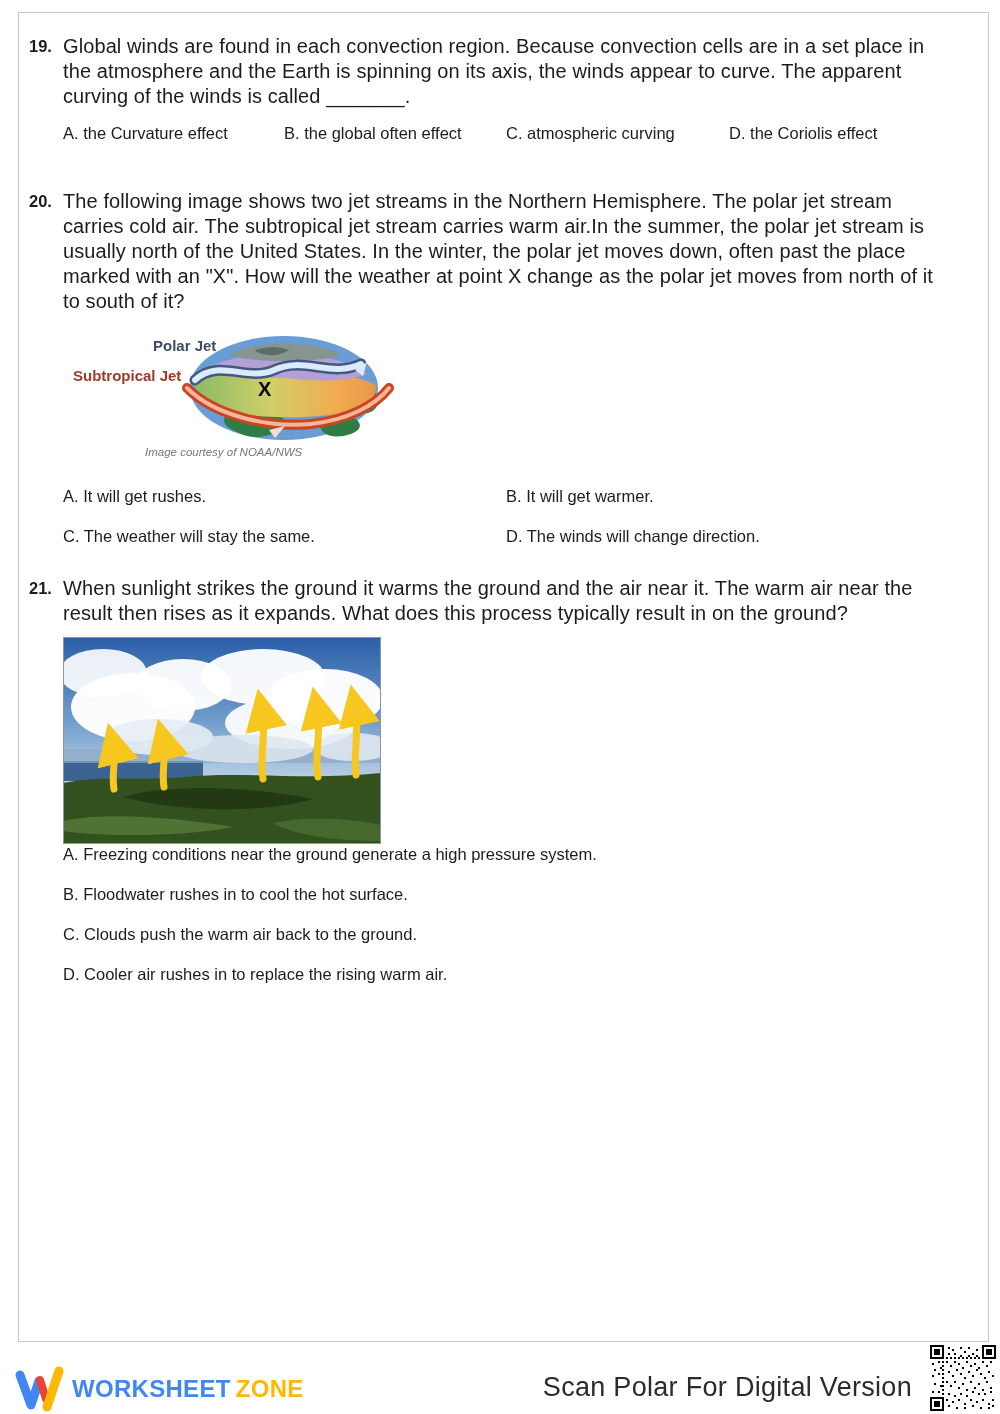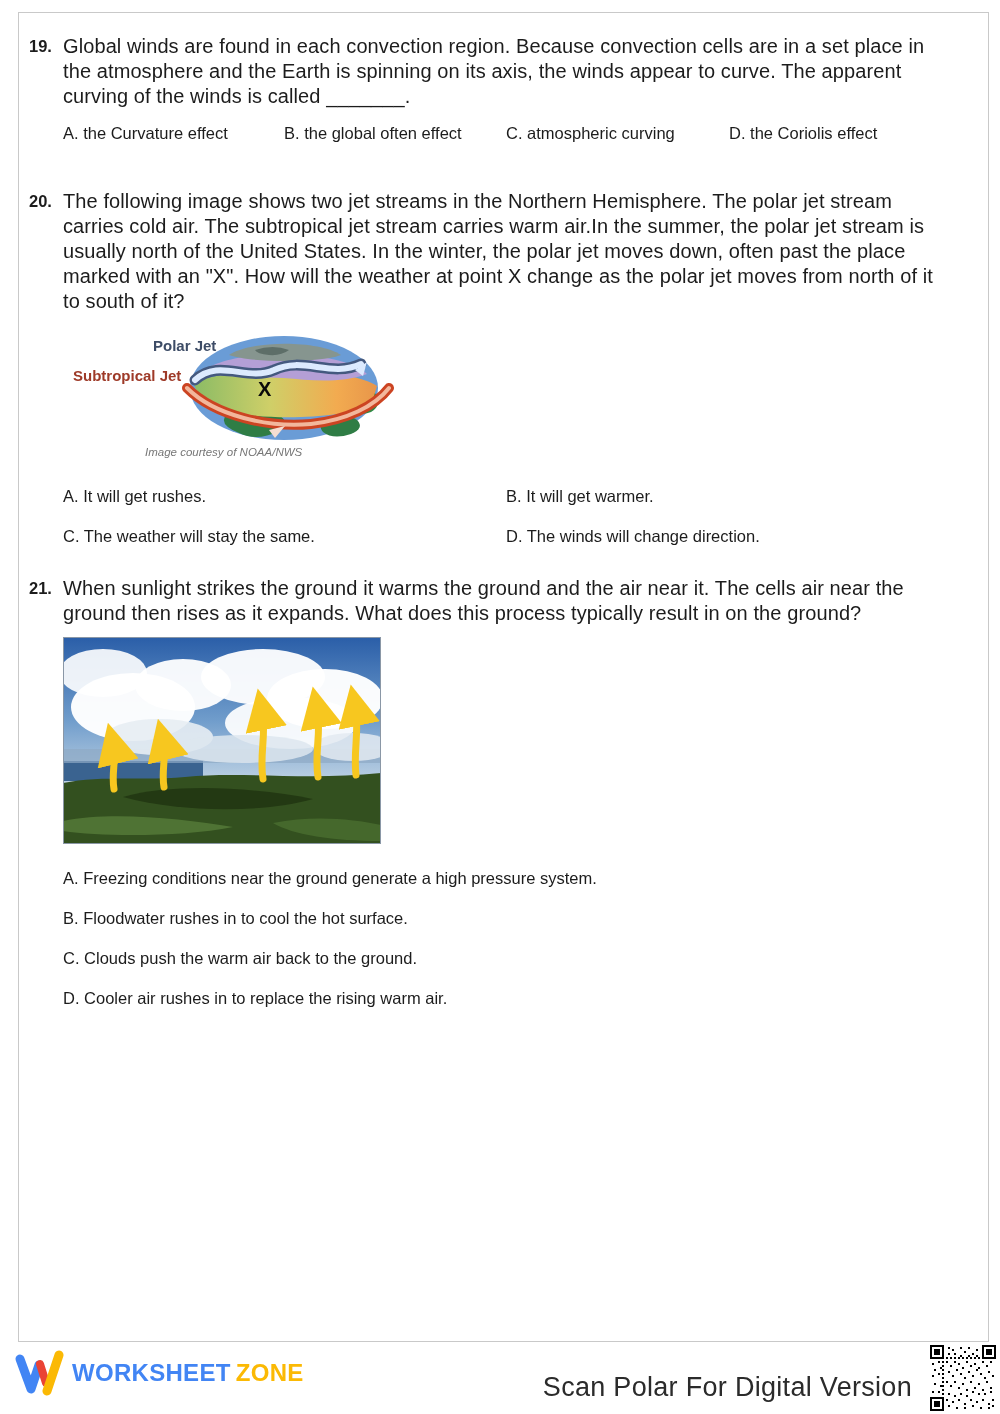--- a/index.html
+++ b/index.html
@@ -20,24 +20,24 @@
   .q19-options span{position:absolute;top:0;white-space:nowrap;}
   .q19-options span:nth-child(1){left:0;}
   .q19-options span:nth-child(2){left:221px;}
   .q19-options span:nth-child(3){left:443px;}
   .q19-options span:nth-child(4){left:666px;}
   .q20{margin-top:44px;}
   .jet-figure{margin:16px 0 0 6px;display:block;}
   .q20-options{display:grid;grid-template-columns:443px auto;row-gap:19px;margin-top:24px;font-size:16.5px;line-height:21px;}
   .q21{margin-top:29px;}
   .cloud-figure{margin-top:11px;display:block;}
-  .q21-options{margin-top:24px;font-size:16.5px;}
+  .q21-options{font-size:16.5px;}
   .q21-options p{margin:0 0 19px 0;line-height:21px;}
   .footer{position:absolute;left:0;bottom:0;width:1000px;height:74px;}
-  .logo-wrap{position:absolute;left:14px;bottom:18px;display:flex;align-items:center;}
+  .logo-wrap{position:absolute;left:14px;bottom:2px;display:flex;align-items:center;}
   .brand-text{font-size:24px;font-weight:bold;letter-spacing:.3px;margin-left:8px;white-space:nowrap;}
   .brand-worksheet{color:#4285f4;}
   .brand-zone{color:#fbb904;margin-left:5px;}
   .scan-text{
     position:absolute;right:88px;bottom:11px;font-size:27px;color:#2b2b2b;
     letter-spacing:.3px;font-weight:500;white-space:nowrap;
   }
   .qr-wrap{position:absolute;right:4px;bottom:3px;width:66px;height:68px;background:#fff;}
 </style>
 </head>
@@ -108,21 +108,21 @@
         <span>B. It will get warmer.</span>
         <span>C. The weather will stay the same.</span>
         <span>D. The winds will change direction.</span>
       </div>
     </div>
   </section>
 
   <section class="question q21">
     <div class="qnum">21.</div>
     <div class="qbody">
-      <p class="qtext">When sunlight strikes the ground it warms the ground and the air near it. The cells air near the ground then rises as it expands. What does this process typically result in on the ground?</p>
+      <p class="qtext">When sunlight strikes the ground it warms the ground and the air near it. The warm air near the result then rises as it expands. What does this process typically result in on the ground?</p>
 
       <svg class="cloud-figure" width="318" height="207" viewBox="0 0 318 207">
         <defs>
           <linearGradient id="sky" x1="0" y1="0" x2="0" y2="1">
             <stop offset="0" stop-color="#2a5ea8"></stop>
             <stop offset="0.55" stop-color="#6f9ccb"></stop>
             <stop offset="1" stop-color="#c4d6e6"></stop>
           </linearGradient>
           <marker id="ah" markerWidth="6" markerHeight="6" refX="3" refY="3" orient="auto">
             <path d="M0,0 L6,3 L0,6 Z" fill="#f7c71f"></path>

